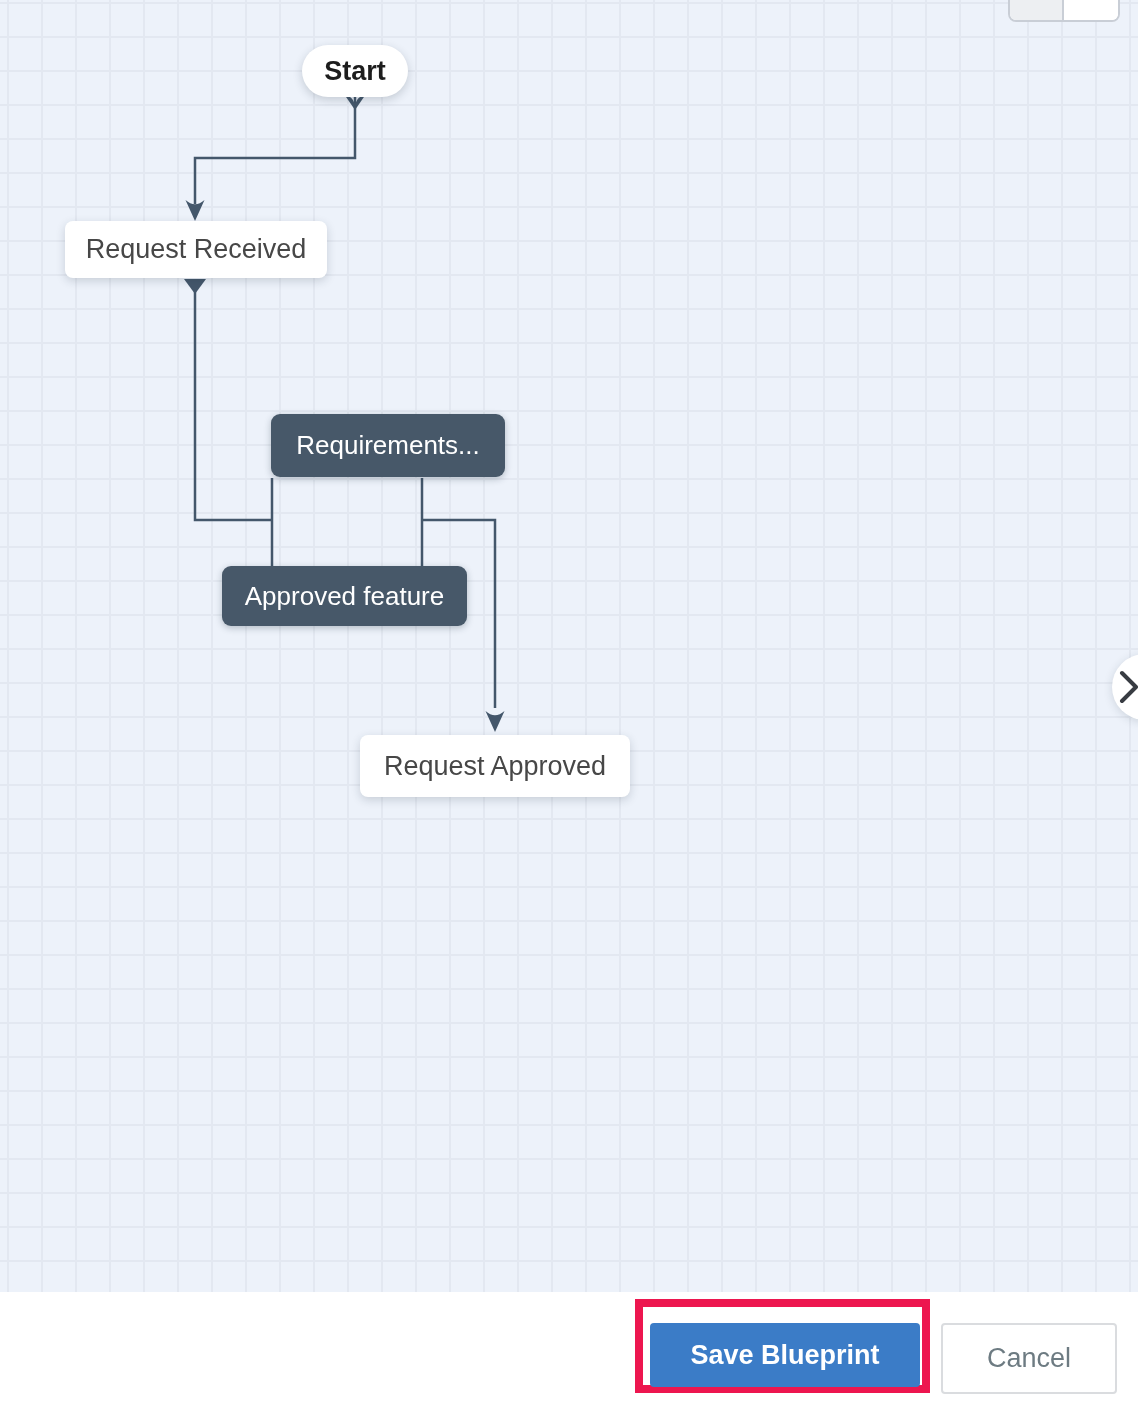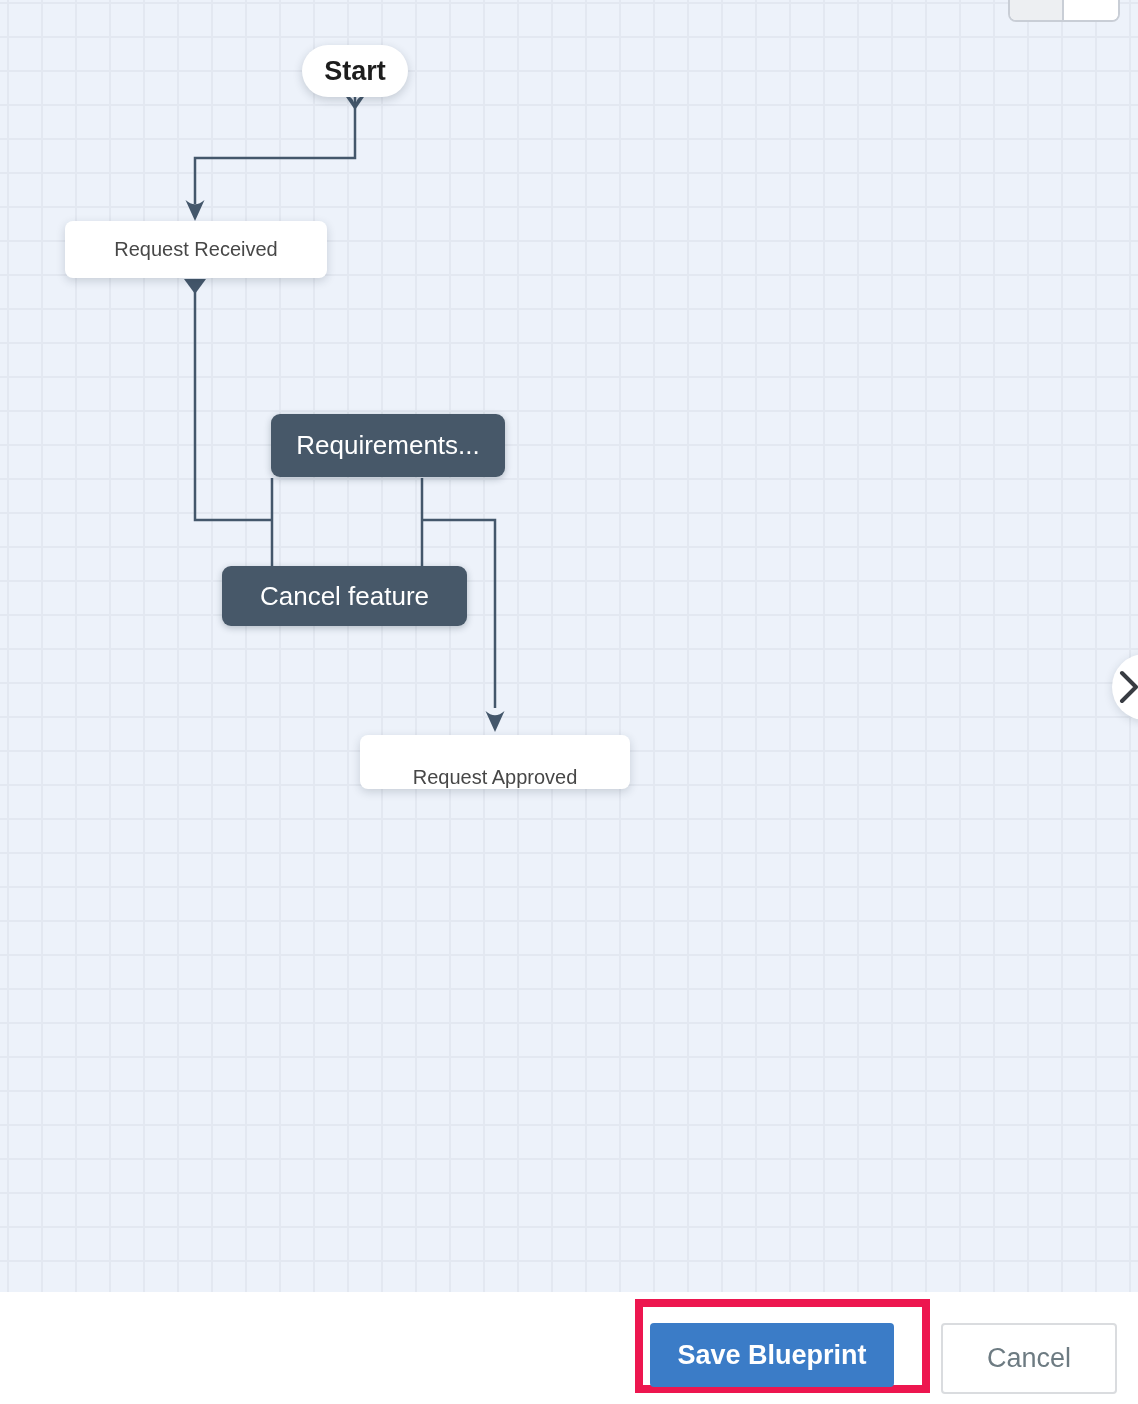--- a/index.html
+++ b/index.html
@@ -36,21 +36,21 @@
 
   .node{position:absolute;display:flex;align-items:center;justify-content:center;
     white-space:nowrap;cursor:pointer;}
   .node.start{
     border-radius:28px;background:var(--node_light_bg);color:#1d1d1d;
     font-size:27px;font-weight:600;
     box-shadow:0 3px 10px rgba(30,45,60,.20);
   }
   .node.state{
     border-radius:8px;background:var(--node_light_bg);color:var(--node_light_text);
-    font-size:20px;
+    font-size:27px;
     box-shadow:0 3px 10px rgba(30,45,60,.18);
   }
   .node.transition{
     border-radius:9px;background:var(--node_dark_bg);color:var(--node_dark_text);
     font-size:26px;
     box-shadow:0 2px 7px rgba(30,45,60,.28);
   }
 
   
   .seg{
@@ -70,21 +70,21 @@
   
   .footer{position:absolute;left:0;top:1292px;width:1138px;height:112px;
     background:var(--footer_bg);}
   .highlight{
     position:absolute;left:635px;top:7px;width:295px;height:94px;
     border:8px solid var(--highlight_border);background:transparent;
   }
   .btn{display:flex;align-items:center;justify-content:center;cursor:pointer;
     font-family:"Liberation Sans", sans-serif;}
   .save-btn{
-    position:absolute;left:650px;top:31px;width:244px;height:64px;
+    position:absolute;left:650px;top:31px;width:270px;height:64px;
     background:var(--save_button_bg);color:var(--save_button_text);
     border:none;border-radius:4px;font-size:27px;font-weight:700;
   }
   .cancel-btn{
     position:absolute;left:941px;top:31px;width:176px;height:71px;
     background:#fff;color:var(--cancel_text);
     border:2px solid var(--cancel_border);border-radius:4px;font-size:27px;
   }
 </style>
 </head>
@@ -116,24 +116,24 @@
 
     <div class="node state" style="left:65px;top:221px;width:262px;height:57px;">
       <span>Request Received</span>
     </div>
 
     <div class="node transition" style="left:228px;top:414px;width:234px;height:63px;margin-left:43px;">
       <span>Requirements...</span>
     </div>
 
     <div class="node transition" style="left:222px;top:566px;width:245px;height:60px;">
-      <span>Cancel feature</span>
+      <span>Approved feature</span>
     </div>
 
-    <div class="node state" style="left:360px;top:735px;width:270px;height:54px;align-items:flex-end;">
+    <div class="node state" style="left:360px;top:735px;width:270px;height:62px;">
       <span>Request Approved</span>
     </div>
 
     <div class="seg">
       <button></button>
       <button></button>
     </div>
 
     <div class="expander">
       <svg width="66" height="66" viewBox="0 0 66 66">

